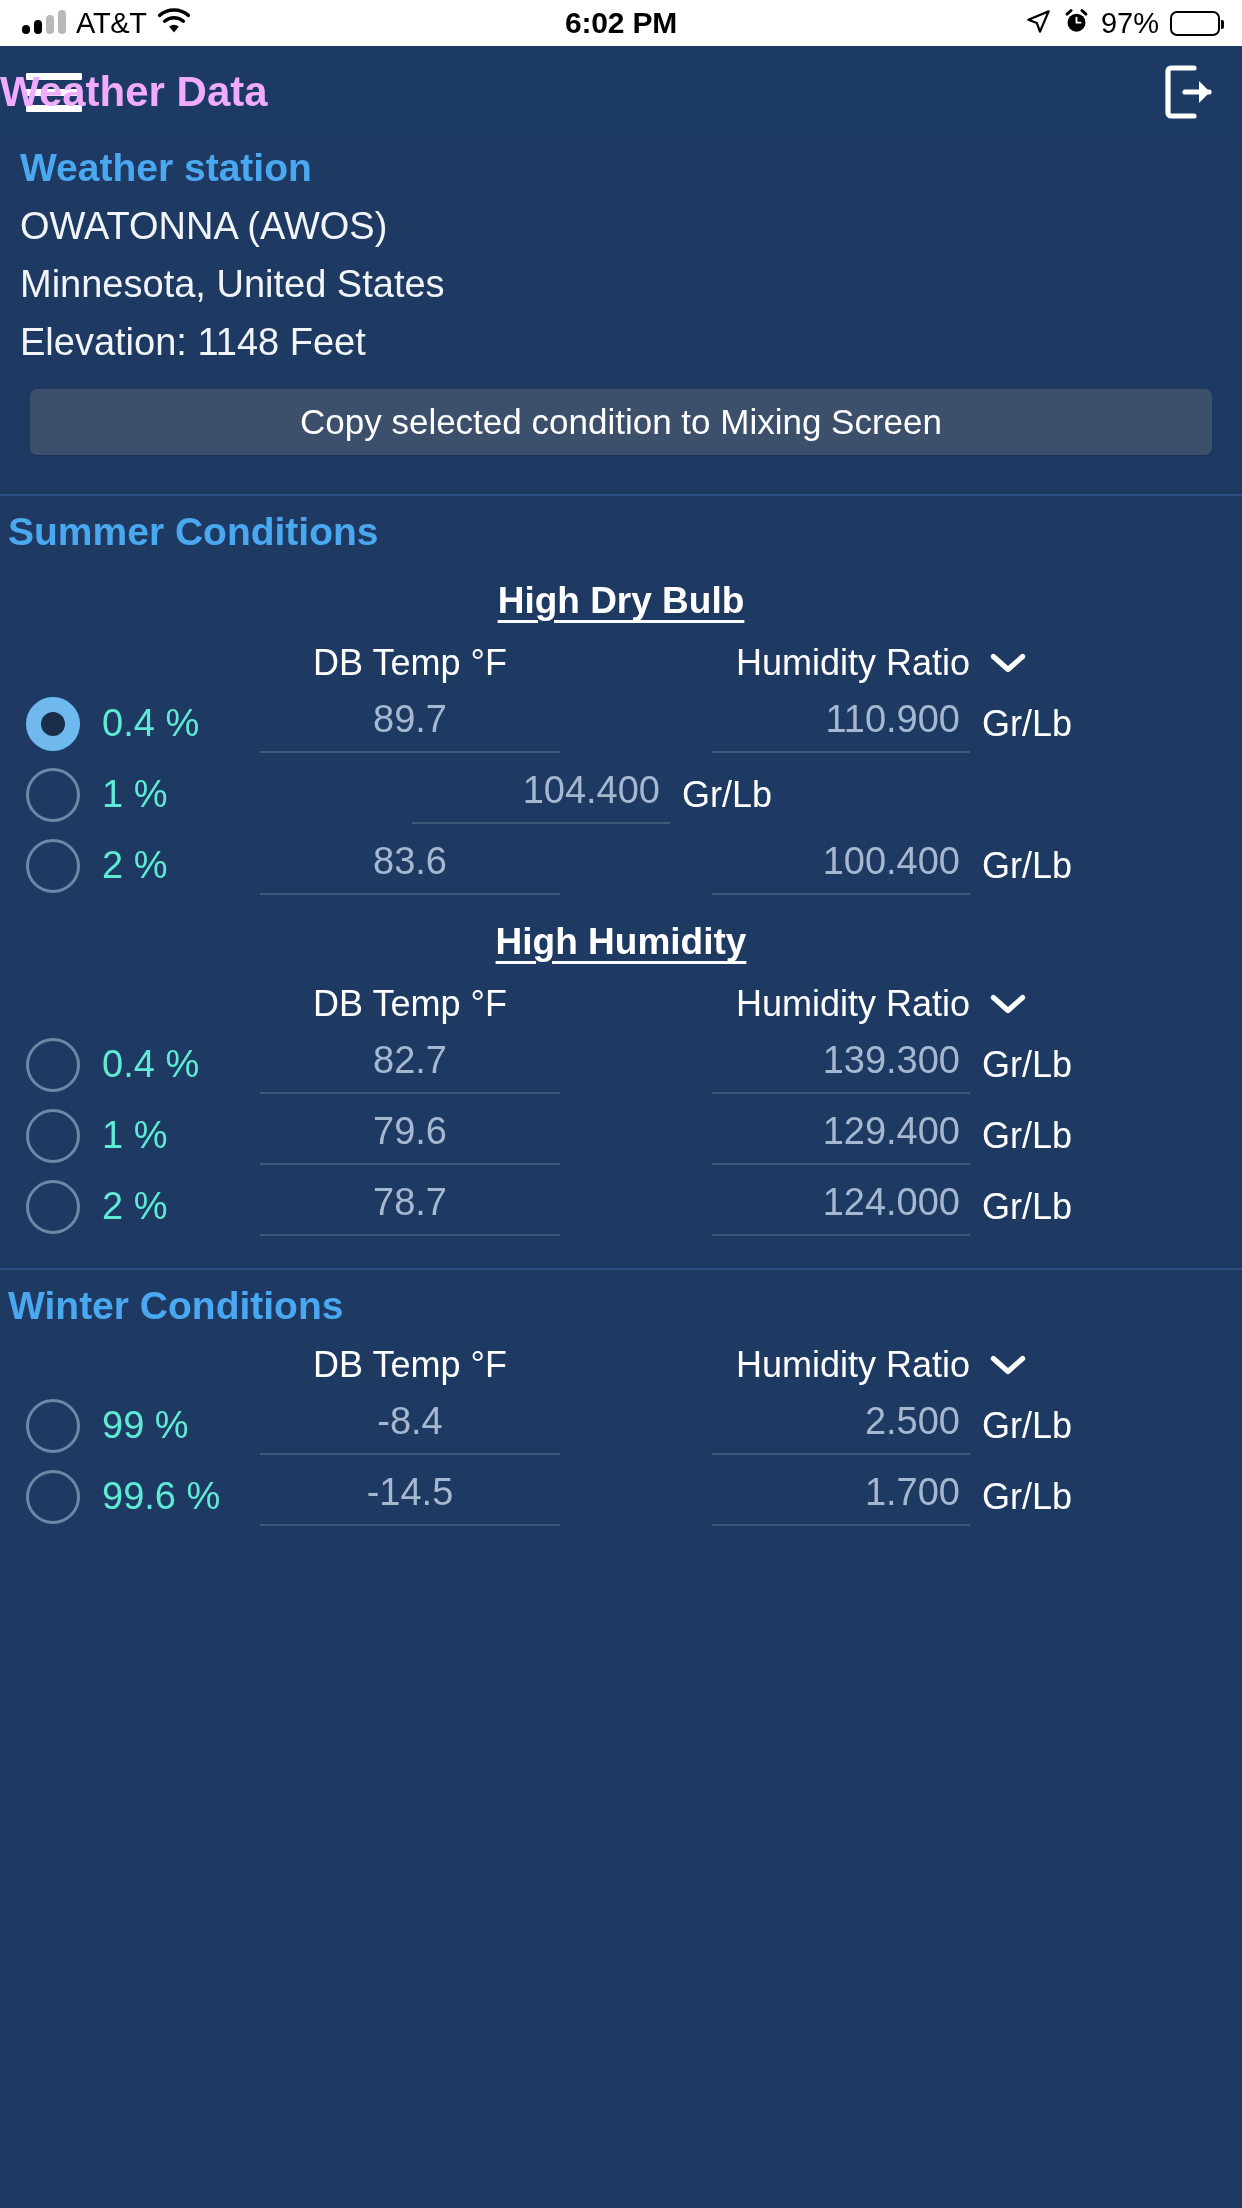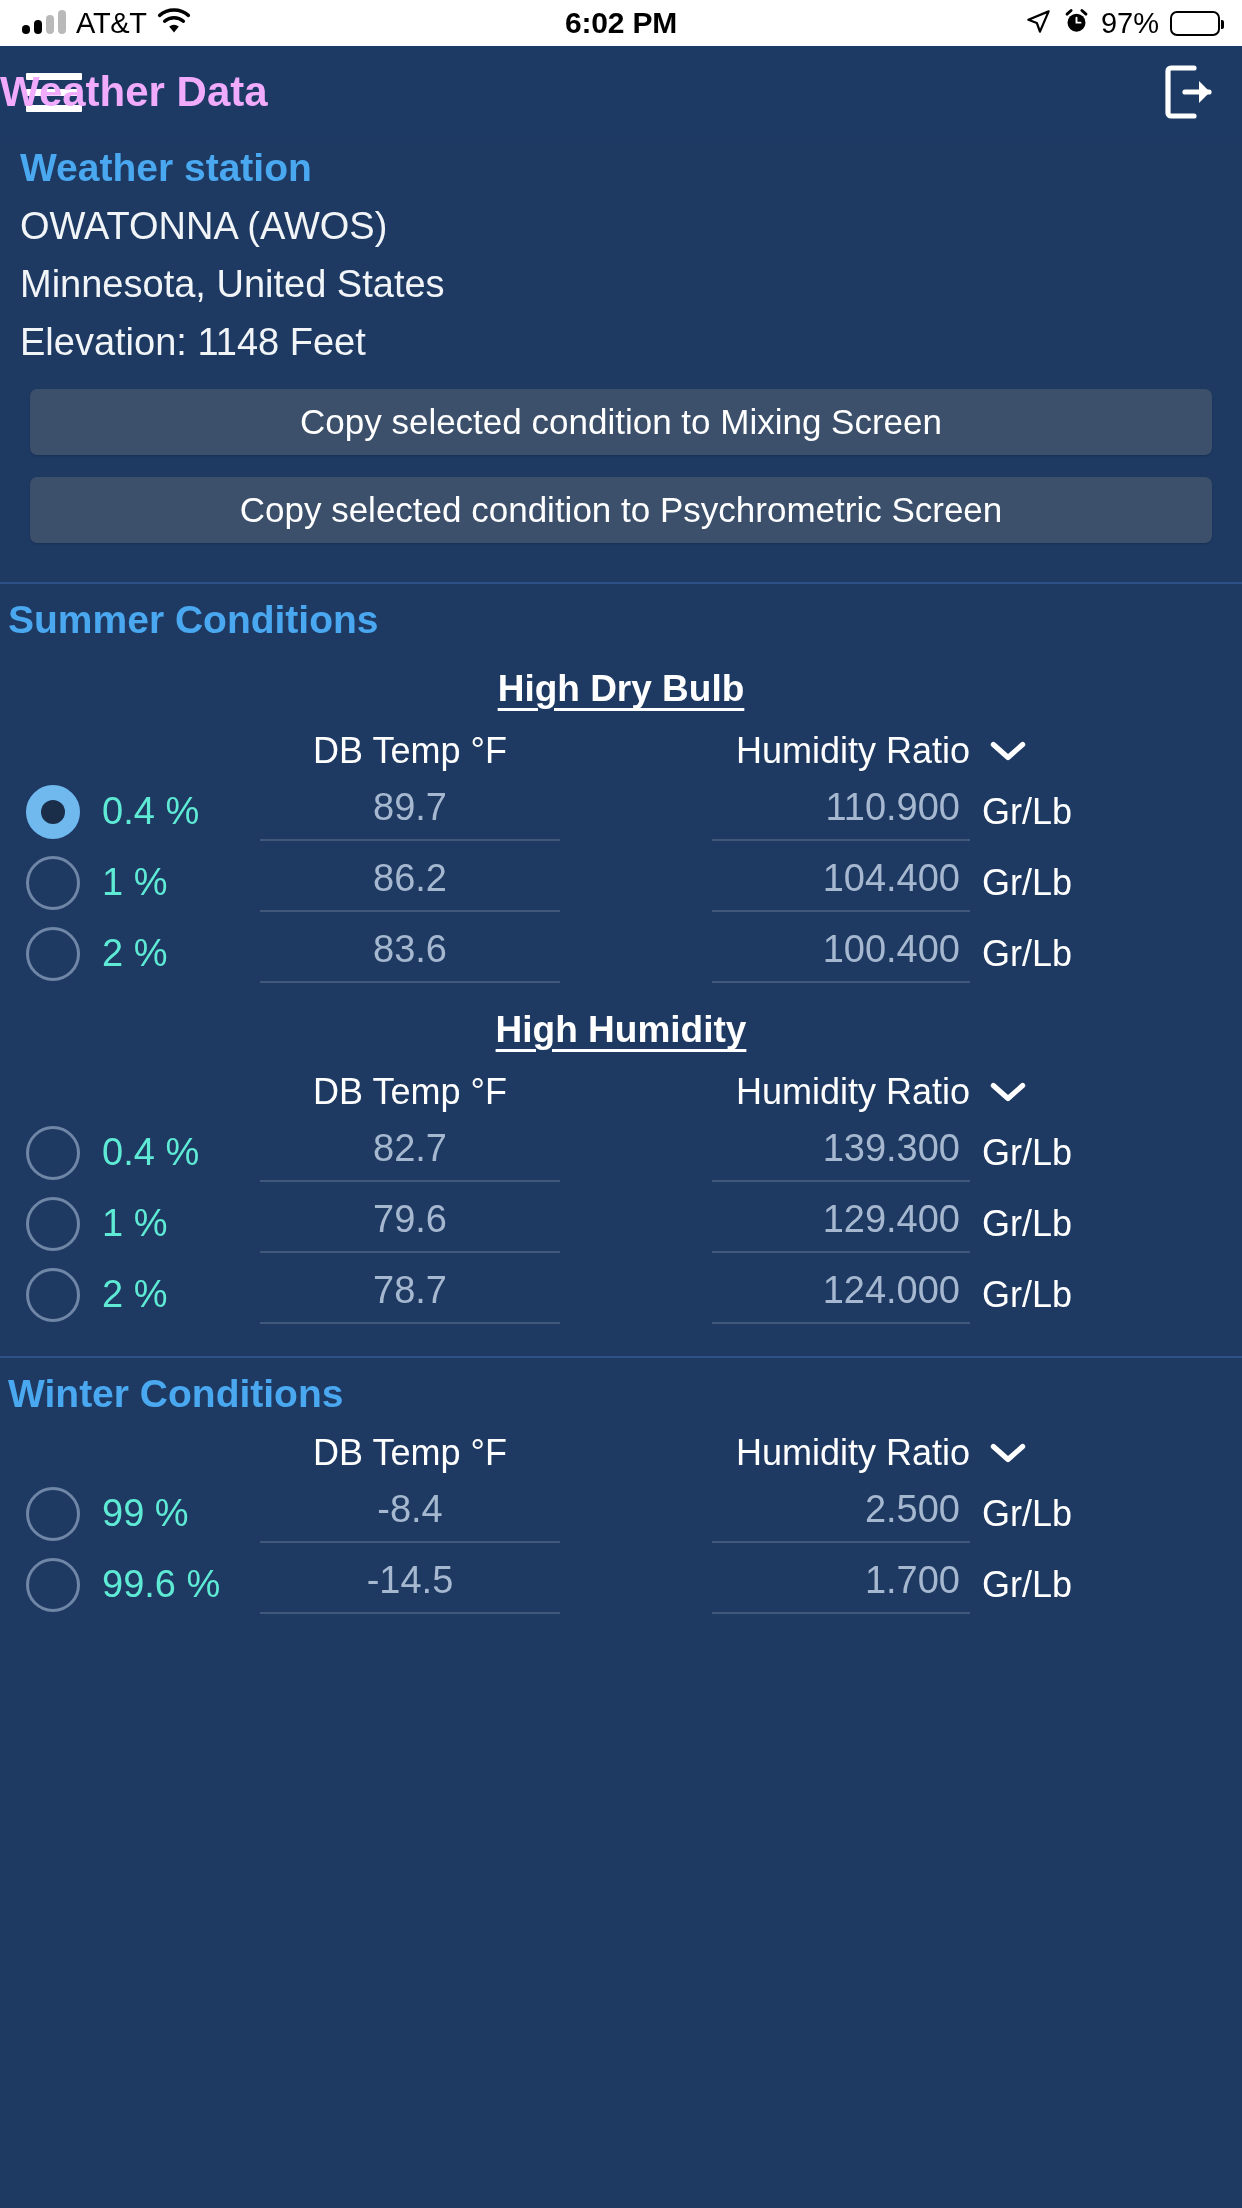--- a/index.html
+++ b/index.html
@@ -264,21 +264,20 @@
 
 <div class="station">
   <div class="section-title">Weather station</div>
   <div class="station-line">OWATONNA (AWOS)</div>
   <div class="station-line">Minnesota, United States</div>
   <div class="station-line">Elevation: 1148 Feet</div>
 </div>
 
 <div class="btn-wrap">
   <button class="copy-btn">Copy selected condition to Mixing Screen</button>
-  <button class="copy-btn">Copy selected condition to Psychrometric Screen</button>
 </div>
 
 <div class="panel">
   <div class="panel-title">Summer Conditions</div>
 
   <div>
     <div class="sub-head">High Dry Bulb</div>
     <div class="cols">
       <div class="c-radio"></div>
       <div class="c-temp col-label">DB Temp °F</div>
@@ -300,21 +299,20 @@
       <div class="c-gap"></div>
       <div class="c-hum field hum">110.900</div>
       <div class="c-unit unit-label">Gr/Lb</div>
     </div>
 
     <div class="row">
       <div class="c-radio radio-cell">
         <span class="radio"></span>
         <span class="pct-label">1 %</span>
       </div>
-      <div class="c-temp field temp">86.2</div>
       <div class="c-gap"></div>
       <div class="c-hum field hum">104.400</div>
       <div class="c-unit unit-label">Gr/Lb</div>
     </div>
 
     <div class="row">
       <div class="c-radio radio-cell">
         <span class="radio"></span>
         <span class="pct-label">2 %</span>
       </div>

